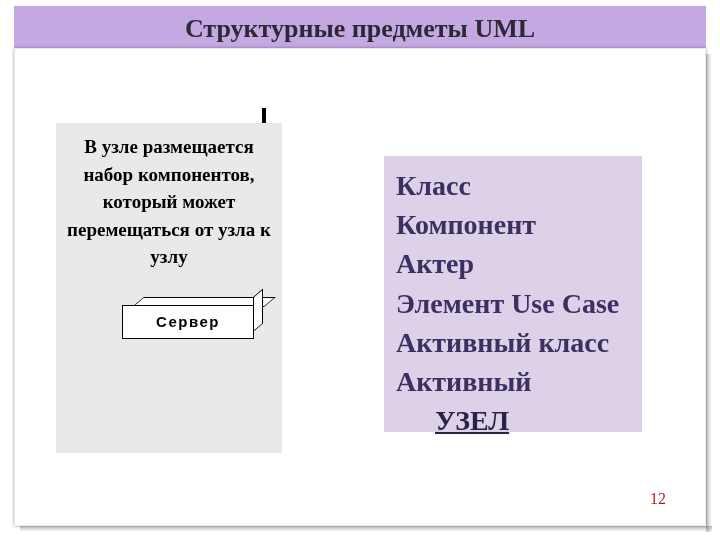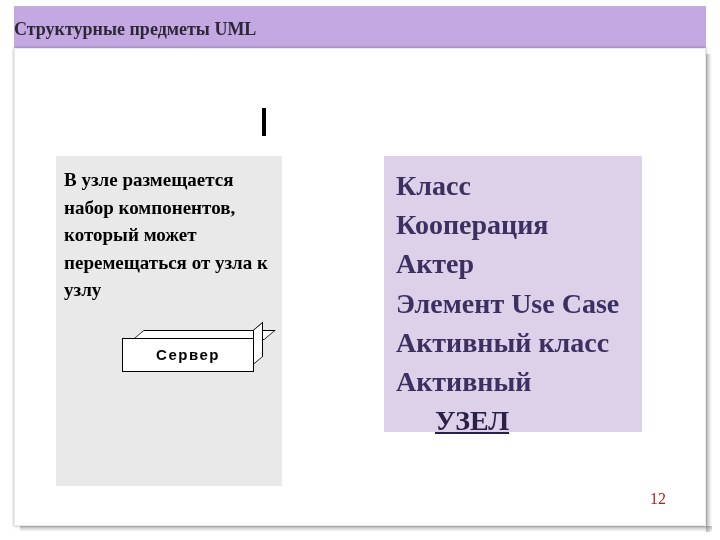--- a/index.html
+++ b/index.html
@@ -53,41 +53,42 @@
     }
     .title-bar {
       position: absolute;
       left: 14px;
       top: 6px;
       width: 692px;
       height: 46px;
       background: #c4a8e2;
       display: flex;
       align-items: center;
-      font-size: 18px;
+      justify-content: center;
+      font-size: 26px;
       font-weight: bold;
       color: #2e2836;
     }
     .cursor-bar {
       position: absolute;
       left: 248px;
       top: 60px;
       width: 4px;
       height: 28px;
       background: #000;
     }
     .left-panel {
       position: absolute;
       left: 42px;
-      top: 108px;
+      top: 75px;
       width: 226px;
       height: 330px;
       background: #e9e9e9;
       padding: 10px 8px;
-      text-align: left;
+      text-align: center;
       color: #000;
       font-size: 19px;
       line-height: 1.45;
     }
     .left-panel .desc {
       font-weight: bold;
     }
     .cuboid-wrap {
       margin-top: 34px;
       display: flex;
@@ -187,21 +188,21 @@
         <div class="cuboid">
           <div class="top"></div>
           <div class="side"></div>
           <div class="front">Сервер</div>
         </div>
       </div>
     </div>
 
     <div class="right-panel">
       <span class="item">Класс</span>
-      <span class="item">Кооперация</span>
+      <span class="item">Компонент</span>
       <span class="item">Актер</span>
       <span class="item">Элемент Use Case</span>
       <span class="item">Активный класс</span>
       <span class="item">Активный</span>
       <span class="item em">УЗЕЛ</span>
     </div>
 
     <div class="page-num">12</div>
   </div>
 

